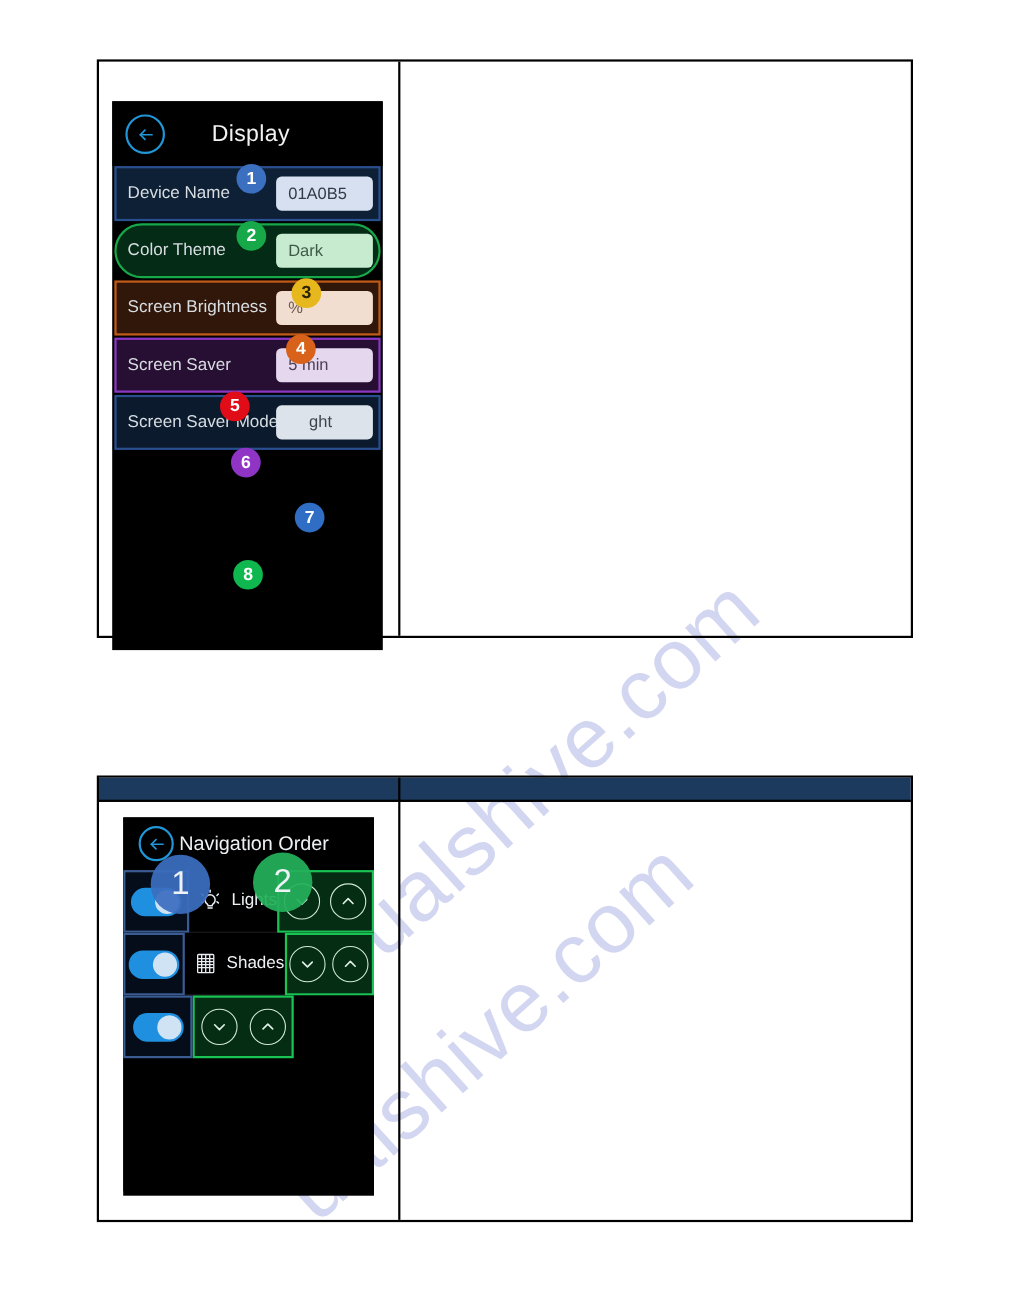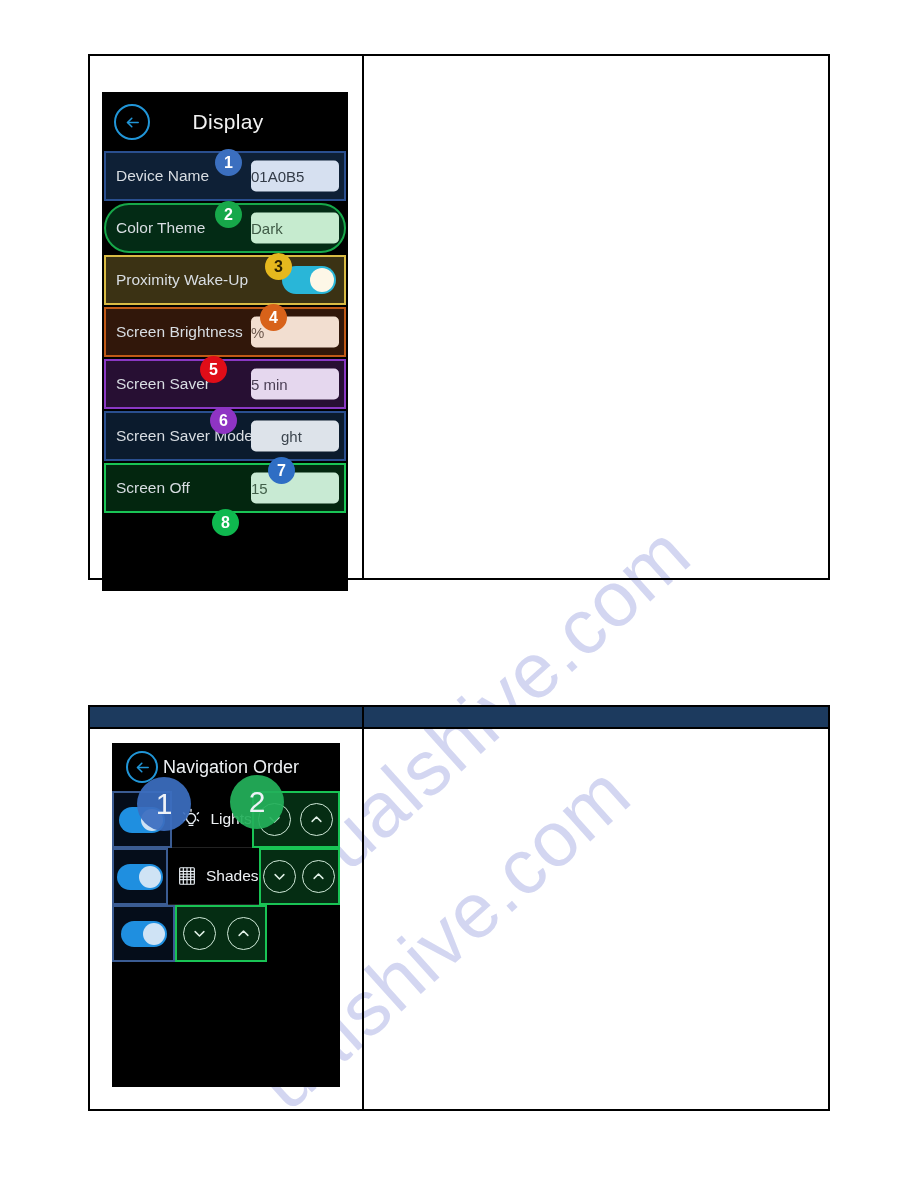--- a/index.html
+++ b/index.html
@@ -127,20 +127,21 @@
     white-space: nowrap;
   }
   .srow-value {
     position: absolute;
     right: 5px; top: 50%;
     transform: translateY(-50%);
     width: 88px; height: 31px;
     border-radius: 5px;
     display: flex;
     align-items: center;
+    padding-left: 11px;
     font-size: 15px;
   }
 
   
   .r1 { background:#0e2036; border-color:#2a4f8f; }
   .r1 .srow-value { background:#d6e0f0; color:#333b47; }
   .r2 { background:#032b15; border-color:#17a84a;border-radius:25px; }
   .r2 .srow-value { background:#c6ebcf; color:#3f5a46; }
   .r3 { background:#3b3214; border-color:#d9bb44; }
   .r4 { background:#31170a; border-color:#c05a17; }
@@ -323,47 +324,39 @@
         <div class="srow r1">
           <span class="srow-label">Device Name</span>
           <span class="srow-value">01A0B5</span>
         </div>
 
         <div class="srow r2">
           <span class="srow-label">Color Theme</span>
           <span class="srow-value">Dark</span>
         </div>
 
-        <div class="srow r3">
-          <span class="srow-label">Proximity Wake-Up</span>
-          <span class="toggle-on"></span>
-        </div>
 
         <div class="srow r4">
           <span class="srow-label">Screen Brightness</span>
           <span class="srow-value">
             <span class="pct">%</span>
           </span>
         </div>
 
 
         <div class="srow r6">
           <span class="srow-label">Screen Saver</span>
           <span class="srow-value">5 min</span>
         </div>
 
         <div class="srow r7">
           <span class="srow-label">Screen Saver Mode</span>
           <span class="srow-value" style="padding-left:30px;">ght</span>
         </div>
 
-        <div class="srow r8">
-          <span class="srow-label">Screen Off</span>
-          <span class="srow-value">15</span>
-        </div>
       </div>
 
       <div class="badge b-sm bg-blue" style="left:125px; top:93px;">1</div>
       <div class="badge b-sm bg-green" style="left:125px; top:145px;">2</div>
       <div class="badge b-sm bg-yellow" style="left:175px; top:197px;">3</div>
       <div class="badge b-sm bg-orange" style="left:170px; top:248px;">4</div>
       <div class="badge b-sm bg-red" style="left:110px; top:300px;">5</div>
       <div class="badge b-sm bg-purple" style="left:120px; top:351px;">6</div>
       <div class="badge b-sm bg-blue2" style="left:178px; top:401px;">7</div>
       <div class="badge b-sm bg-green2" style="left:122px; top:453px;">8</div>

